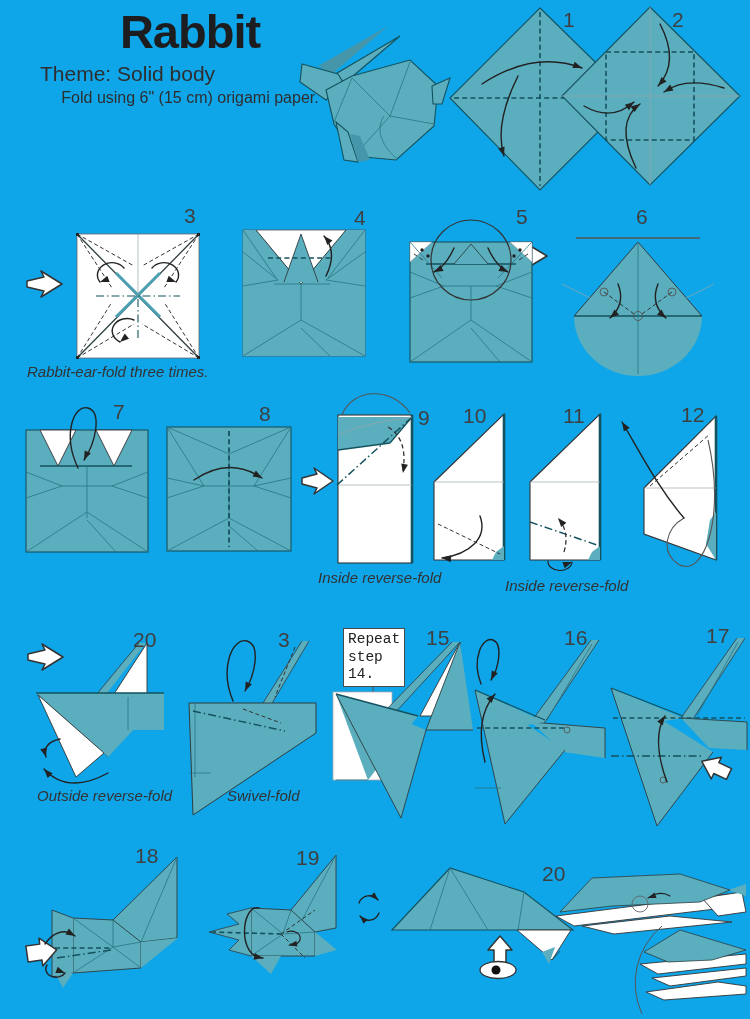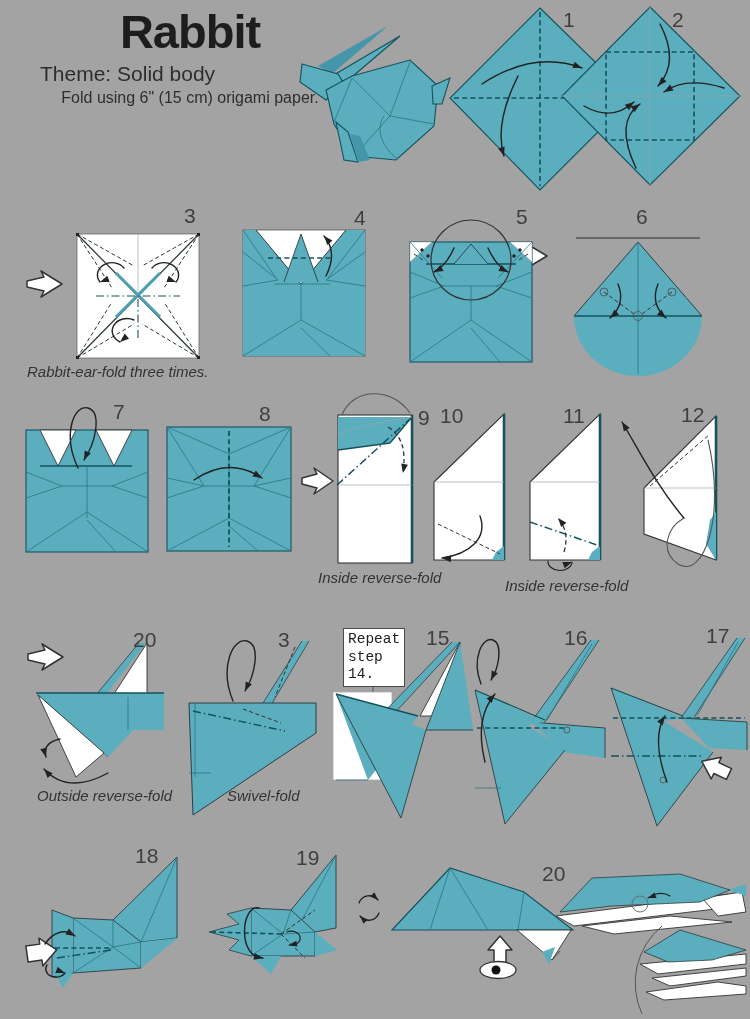--- a/index.html
+++ b/index.html
@@ -1,16 +1,16 @@
 <!DOCTYPE html>
 <html style="--paper: #5aaebe; --paperDeep: #4596aa; --edge: #14525e; --crease: #2a7585; --ink: #2b2b2b; --label: #3f3f3f;"><head>
 <meta charset="utf-8">
 <style>
   html,body{margin:0;padding:0;background:#e8e8e8;}
-  .sheet{position:relative;width:750px;height:1019px;background:#a3a3a3;overflow:hidden;
+  .sheet{position:relative;width:750px;height:1019px;background:#0ea5e9;overflow:hidden;
          font-family:"Liberation Sans",sans-serif;}
   .abs{position:absolute;}
   svg.abs{overflow:visible;}
   .hdr-title{position:absolute;left:40px;top:4px;width:300px;text-align:center;
              font-size:47px;font-weight:bold;color:#1d1d1f;letter-spacing:-1px;}
   .hdr-sub{position:absolute;left:40px;top:62px;width:300px;text-align:left;
            font-size:21px;color:#2e2e2e;}
   .hdr-note{position:absolute;left:28px;top:89px;width:324px;text-align:center;
             font-size:16px;color:#2e2e2e;}
   .num{position:absolute;font-size:21px;color:var(--label,#3f3f3f);}
@@ -448,21 +448,21 @@
 
   <span class="num" style="left:563px;top:8px">1</span>
   <span class="num" style="left:672px;top:8px">2</span>
   <span class="num" style="left:184px;top:204px">3</span>
   <span class="num" style="left:354px;top:206px">4</span>
   <span class="num" style="left:516px;top:205px">5</span>
   <span class="num" style="left:636px;top:205px">6</span>
   <span class="num" style="left:113px;top:400px">7</span>
   <span class="num" style="left:259px;top:402px">8</span>
   <span class="num" style="left:418px;top:406px">9</span>
-  <span class="num" style="left:440px;top:404px">10</span>
+  <span class="num" style="left:463px;top:404px">10</span>
   <span class="num" style="left:563px;top:404px">11</span>
   <span class="num" style="left:681px;top:403px">12</span>
   <span class="num" style="left:133px;top:628px">20</span>
   <span class="num" style="left:278px;top:628px">3</span>
   <span class="num" style="left:426px;top:626px">15</span>
   <span class="num" style="left:564px;top:626px">16</span>
   <span class="num" style="left:706px;top:624px">17</span>
   <span class="num" style="left:135px;top:844px">18</span>
   <span class="num" style="left:296px;top:846px">19</span>
   <span class="num" style="left:542px;top:862px">20</span>

